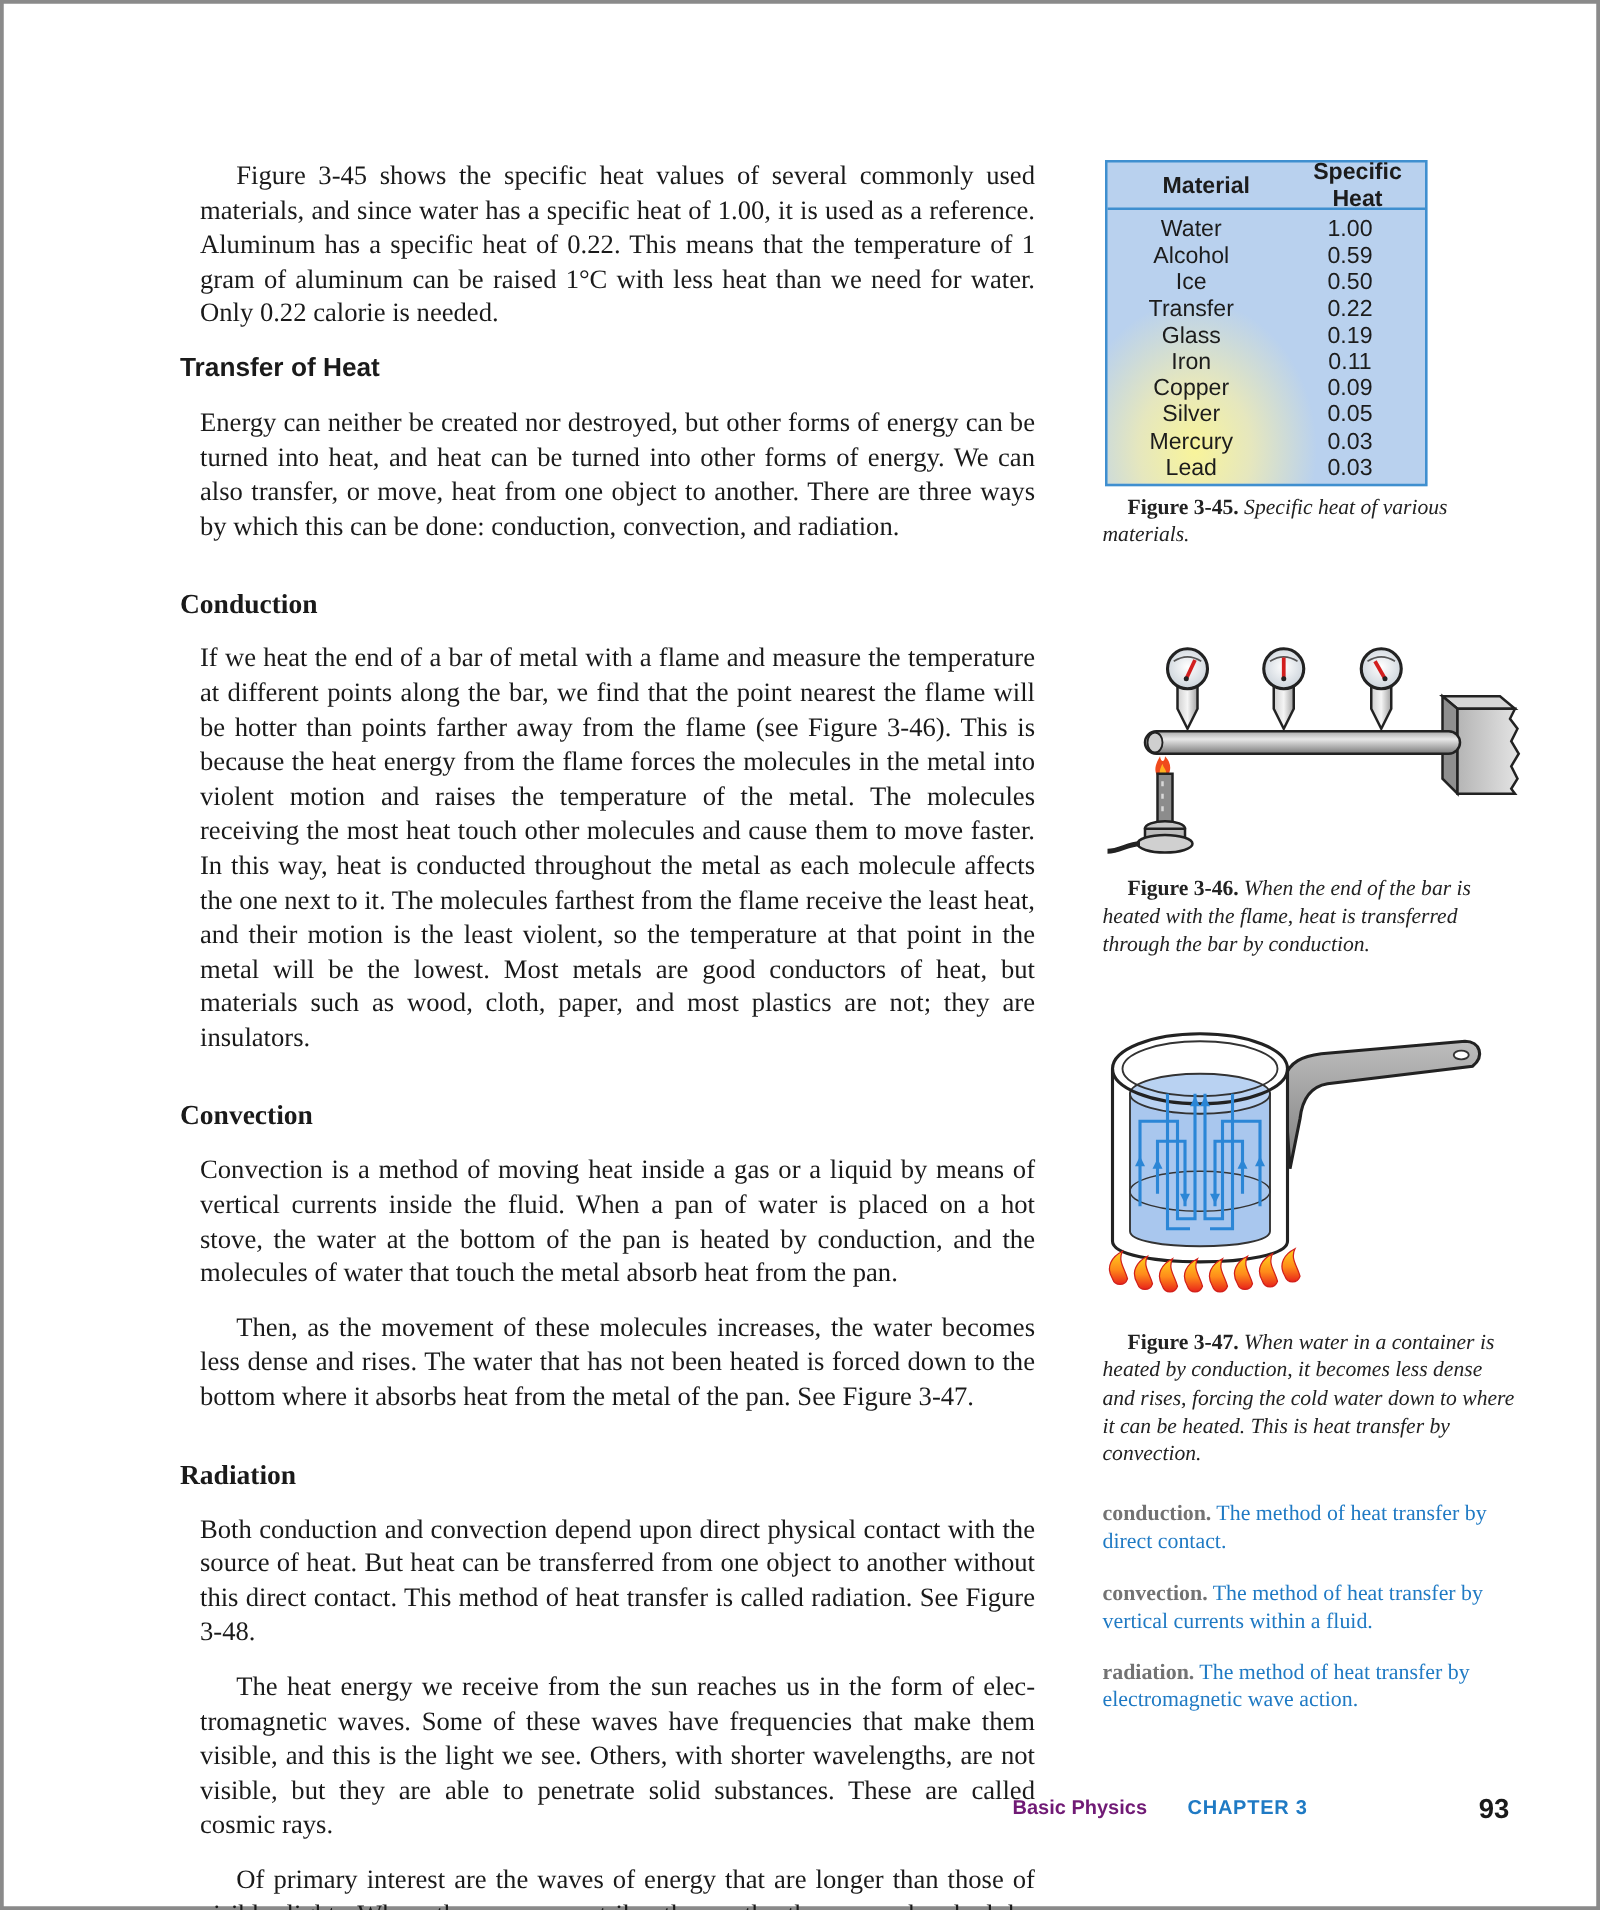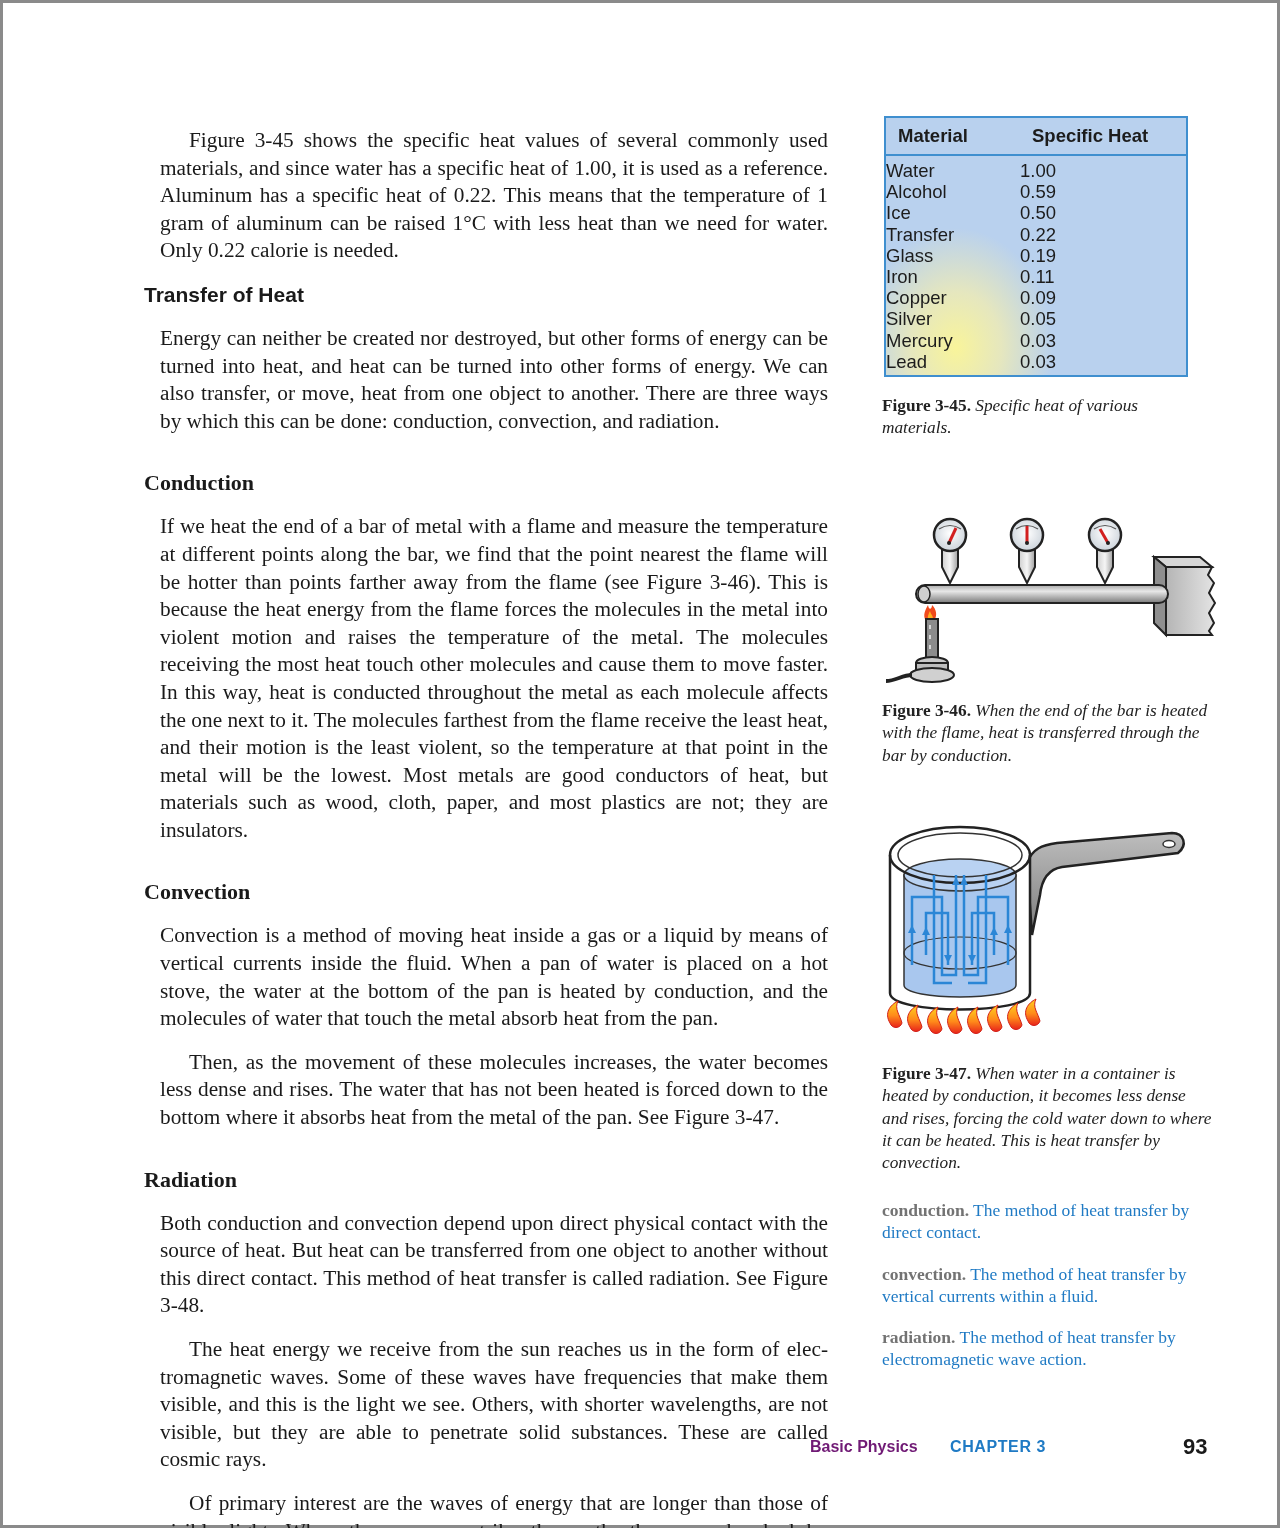--- a/index.html
+++ b/index.html
@@ -25,43 +25,44 @@
     }
     .h-serif {
       font-family: "Liberation Serif", serif; font-weight: bold;
       font-size: 22px; line-height: 28px; margin: 0; text-align: left;
     }
     .gap { height: 18px; }
 
     
     .side { position: absolute; left: 882px; width: 340px; }
     .sh-table {
-      position: absolute; left: 884px; top: 116px; width: 304px; height: 261px;
+      position: absolute; left: 884px; top: 128px; width: 258px; height: 261px;
       box-sizing: border-box; border: 2px solid #3f8fcf;
       background:
         radial-gradient(ellipse 130px 160px at 70px 230px, rgba(252,246,150,0.95) 0%, rgba(248,240,170,0.7) 35%, rgba(200,220,240,0) 75%),
         #b9d1ee;
       font-family: "Liberation Sans", sans-serif;
+      text-align: center;
     }
     .sh-head {
       display: flex; height: 36px; align-items: center;
       border-bottom: 2px solid #3f8fcf; font-weight: bold; font-size: 18.5px;
       color: #1c1c1c;
     }
     .sh-head .c1 { width: 134px; padding-left: 12px; }
     .sh-head .c2 { flex: 1; }
     .sh-body { padding-top: 4px; }
     .sh-row { display: flex; height: 21.2px; font-size: 18.5px; line-height: 21.2px; color: #1c1c1c; }
     .sh-row .c1 { width: 134px; padding-left: 0; }
     .sh-row .c2 { flex: 1; }
 
     .caption {
       font-family: "Liberation Serif", serif; font-size: 17.3px; line-height: 22.3px; color: #222;
     }
-    .caption .fig { font-weight: bold; font-style: normal; }
+    .caption .fig { font-weight: bold; font-style: normal; margin-left: 20px; }
     .caption .txt { font-style: italic; }
 
     .gloss {
       font-family: "Liberation Serif", serif; font-size: 17.5px; line-height: 22px; color: #1f7ac4;
     }
     .gloss .term { font-weight: bold; color: #737373; }
 
     .footer { position: absolute; top: 1436px; font-family: "Liberation Sans", sans-serif; }
     .footer-title { left: 810px; font-weight: bold; font-size: 16px; color: #701a75; top: 1438px; }
     .footer-chapter { left: 950px; font-weight: bold; font-size: 16px; color: #1f7ac4; letter-spacing: 0.6px; top: 1438px; }

